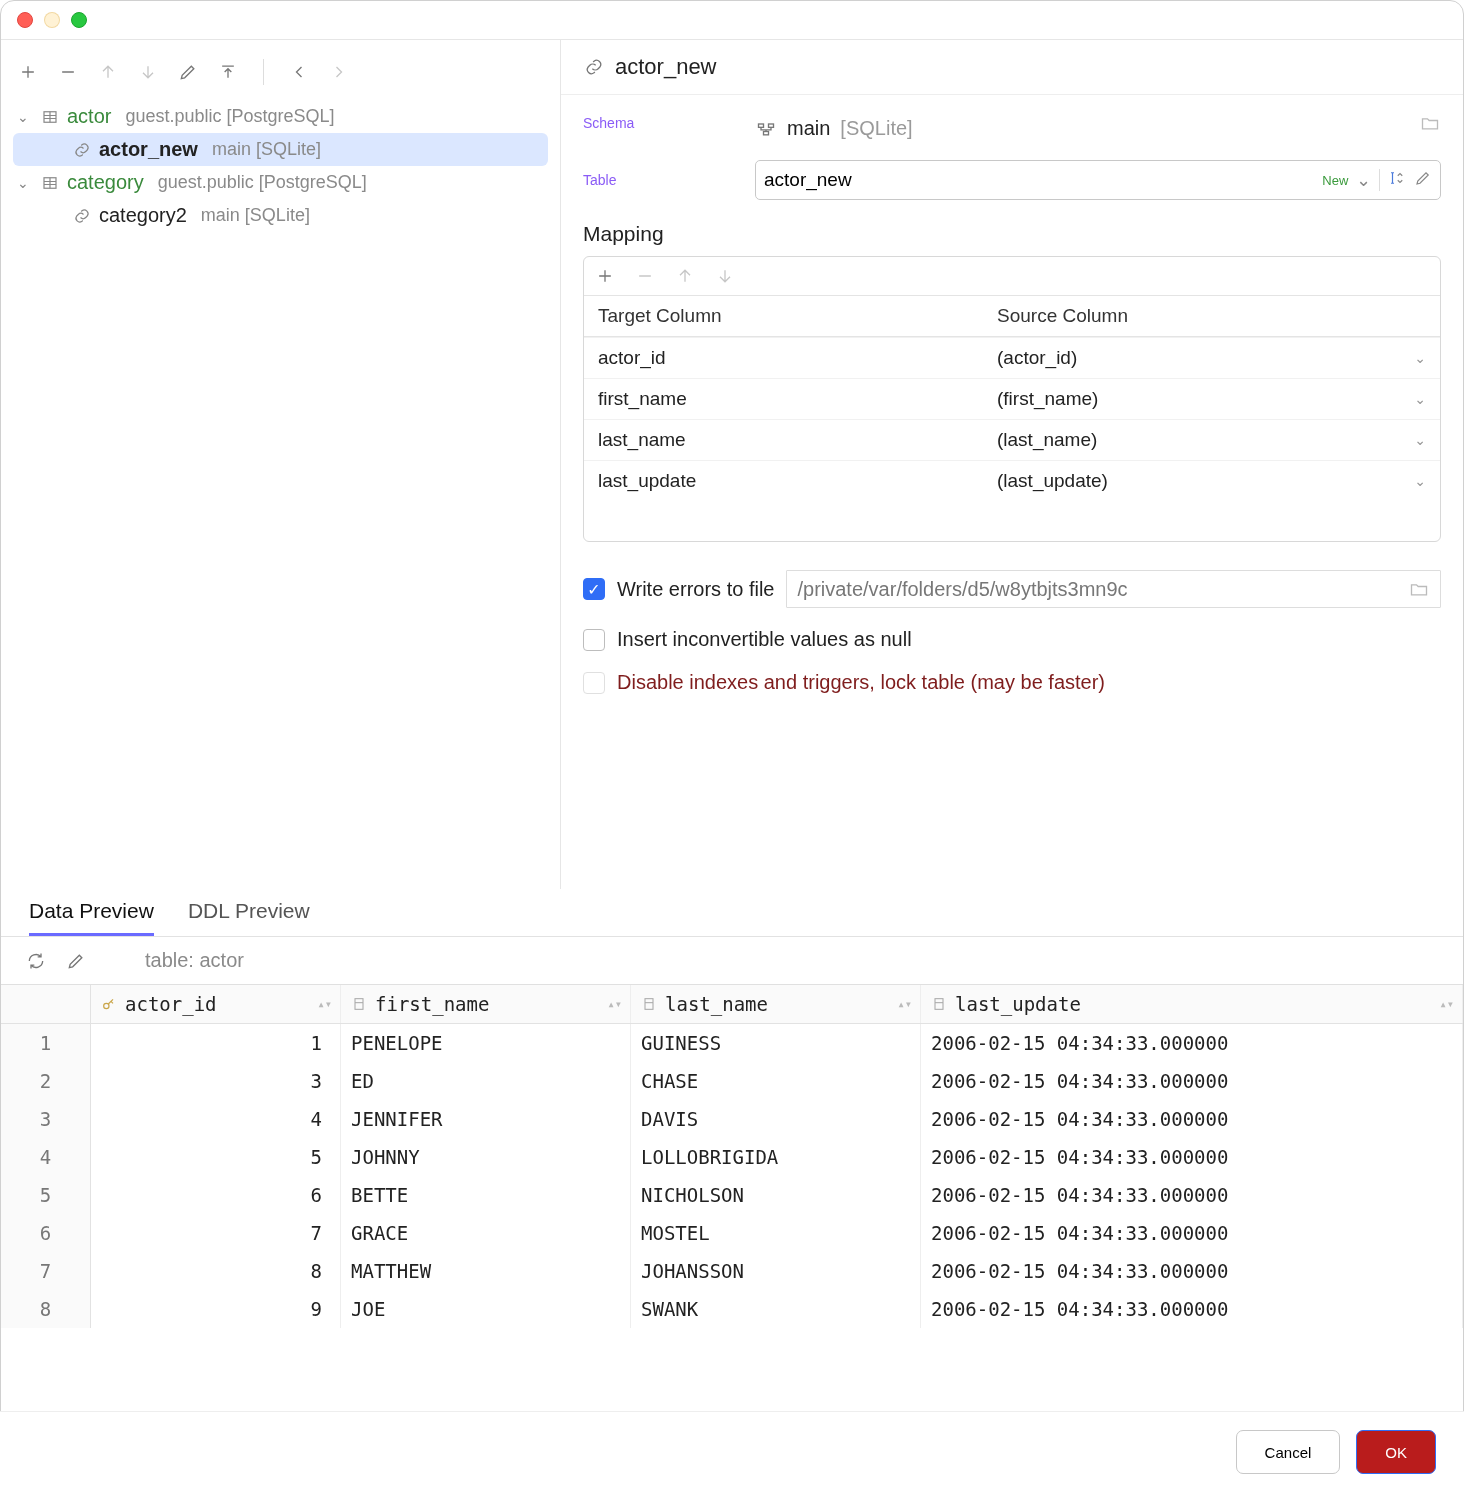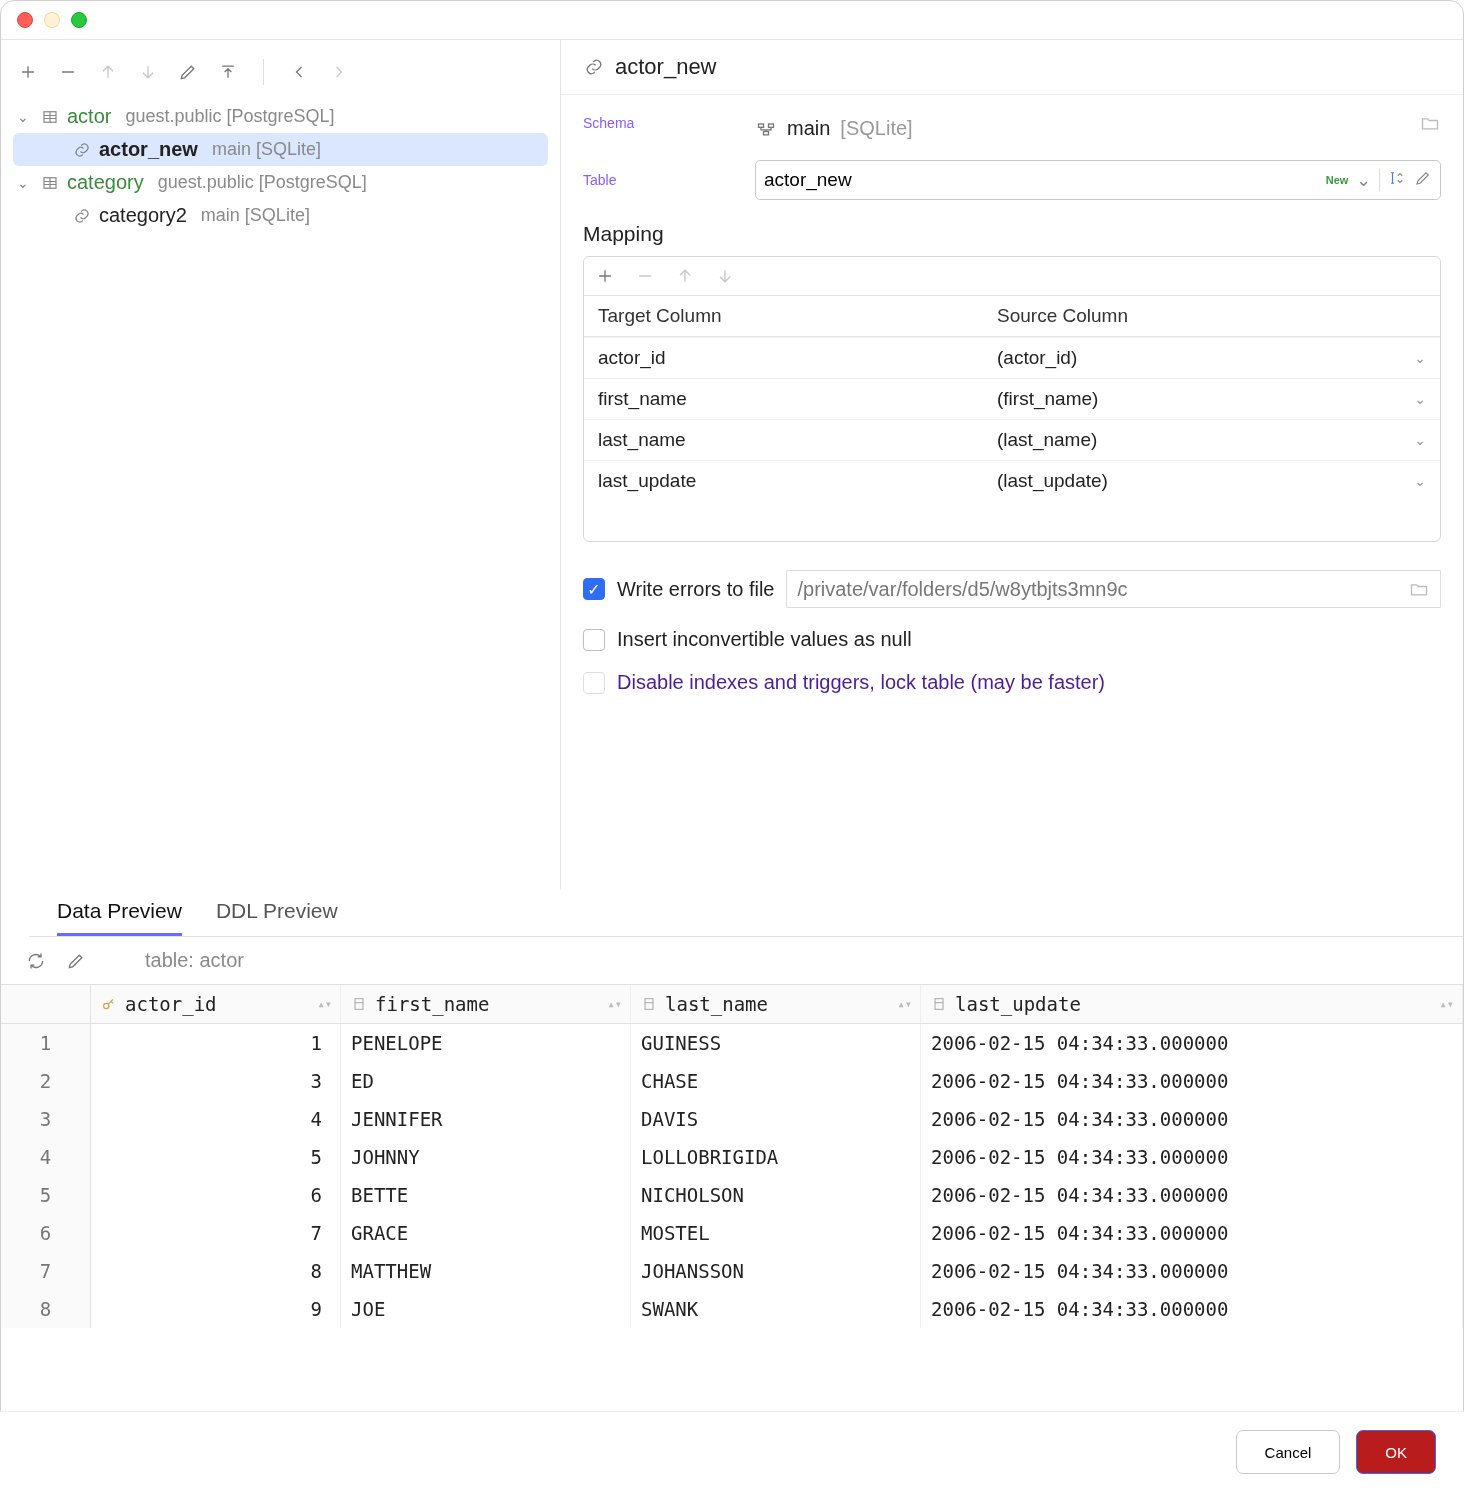--- a/index.html
+++ b/index.html
@@ -88,52 +88,52 @@
   .folder-ic { color:#bbb; }
 
   .table-input-wrap {
     flex:1; display:flex; align-items:center;
     border:1px solid #c8c8c8; border-radius:5px; height:40px;
     padding:0 8px; gap:8px;
   }
   .table-input-wrap input {
     border:none; outline:none; flex:1; font-size:19px; background:transparent;
   }
-  .badge-new { color:#3a9a3c; font-size:11px;font-weight:bold; }
+  .badge-new { color:#3a9a3c; font-size:13px; }
   .mini-ic { color:#888; }
 
   .section-title { font-size:21px; padding: 12px 22px 4px; }
 
   .mapping-box {
     margin: 6px 22px 0 22px; border:1px solid #d8d8d8; border-radius:6px;
     overflow:hidden;
   }
   .map-toolbar { display:flex; gap:18px; padding:8px 10px; border-bottom:1px solid #e4e4e4; }
   .map-header, .map-row {
     display:grid; grid-template-columns: 1fr 1fr 30px;
     padding: 9px 14px; align-items:center; font-size:19px;
   }
   .map-header { border-bottom:1px solid #e4e4e4; color:#333; }
   .map-row { border-top:1px solid #f1f1f1; }
   .map-row .src { color:#222; }
   .chev-sm { color:#999; font-size:14px; text-align:right; }
 
   .opt-row { display:flex; align-items:center; gap:12px; padding:10px 22px; font-size:20px; }
-  .opt-row.disabled { color:#4c1d95;align-items:flex-end; }
+  .opt-row.disabled { color:#7f1d1d;align-items:flex-end; }
   .cbx { width:22px; height:22px; border:1.5px solid #bdbdbd; border-radius:4px;
          display:inline-flex; align-items:center; justify-content:center; }
   .cbx.checked { background:#2f6df6; border-color:#2f6df6; color:#fff; font-size:16px; }
   .path-box {
     flex:1; border:1px solid #ddd; border-radius:1px; height:38px;
     display:flex; align-items:center; padding:0 10px; color:#777; gap:8px;
   }
   .path-box span.text { flex:1; overflow:hidden; text-overflow:ellipsis; white-space:nowrap; }
 
   
-  .tabs { display:flex; gap:34px; padding: 10px 28px 0; border-bottom:1px solid #e2e2e2;margin-left:28px; }
+  .tabs { display:flex; gap:34px; padding: 10px 28px 0; border-bottom:1px solid #e2e2e2; }
   .tab { font-size:21px; color:#555; padding-bottom:10px; cursor:pointer; }
   .tab.active { color:#111; border-bottom:3px solid #6a6aff; font-weight:500; }
 
   
   .pv-toolbar { display:flex; align-items:center; gap:18px; padding:12px 24px; }
   .pv-toolbar .lbl { color:#8a8a8a; font-size:20px; margin-left:40px; }
 
   
   .grid {
     font-family: ui-monospace, "SF Mono", Menlo, Consolas, monospace;

